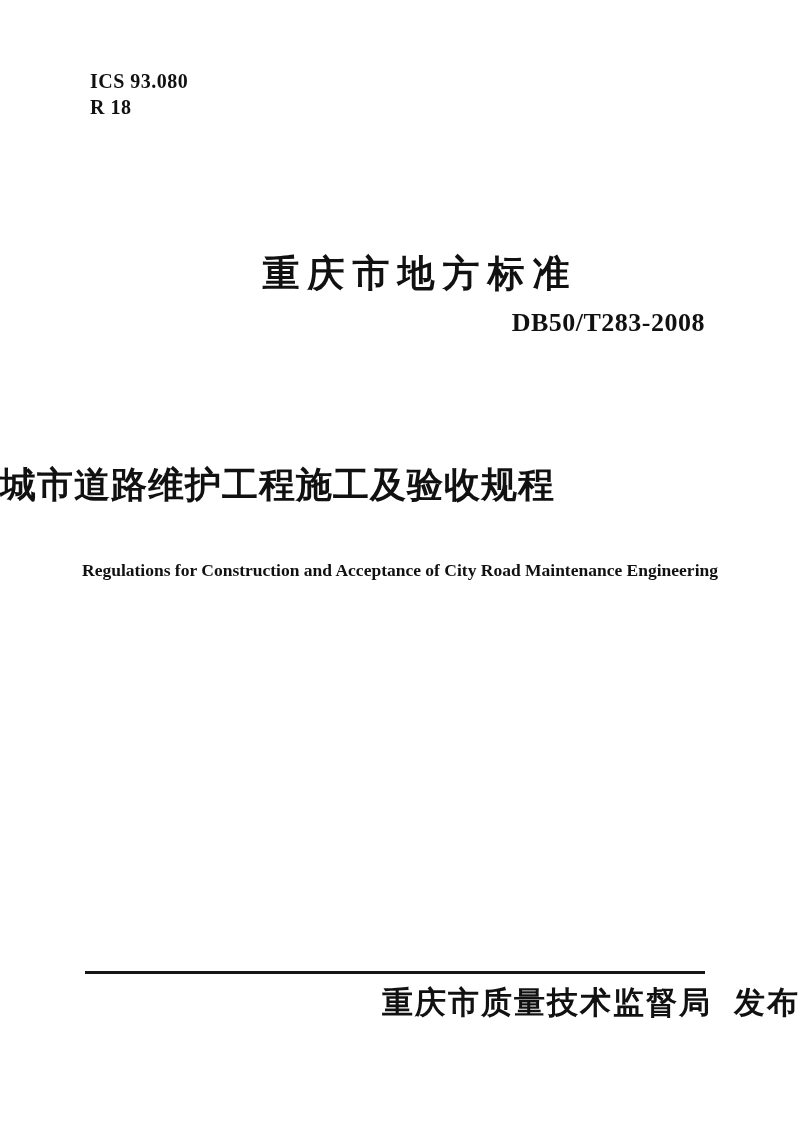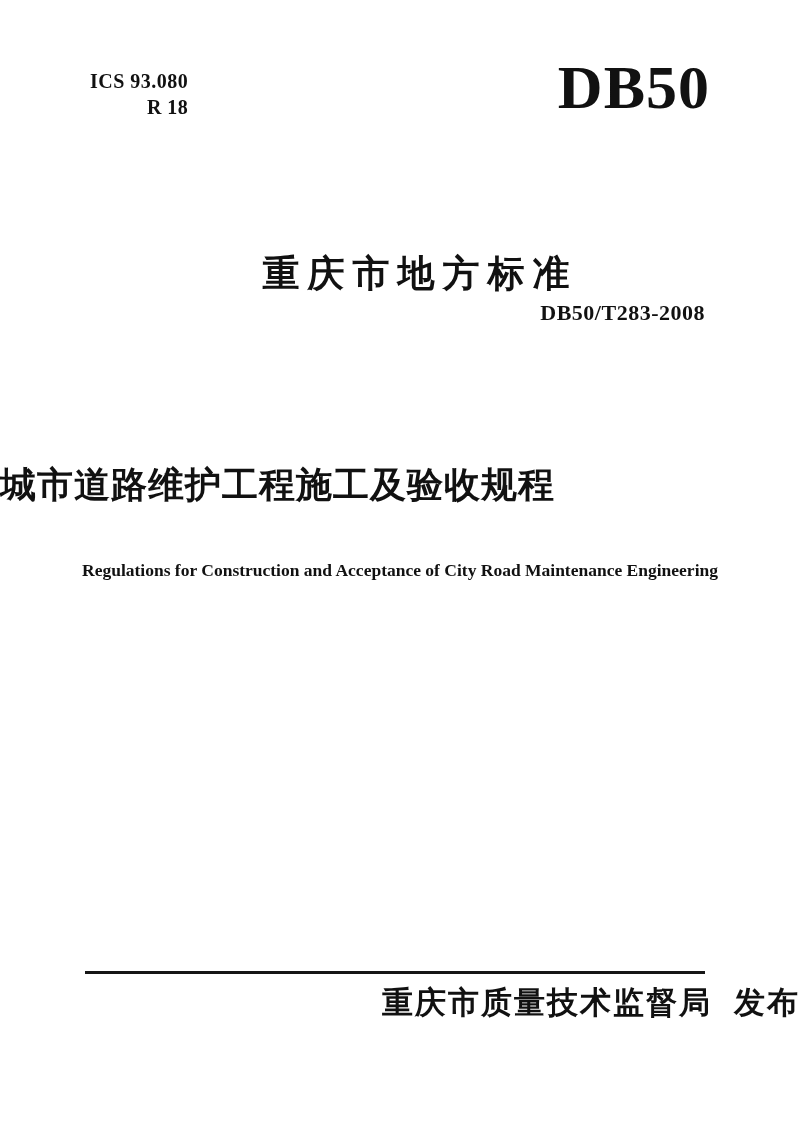--- a/index.html
+++ b/index.html
@@ -21,21 +21,20 @@
   .header-meta {
     position: absolute;
     left: 90px;
     top: 68px;
     font-family: "Liberation Serif", serif;
     font-weight: 600;
     font-size: 20px;
     line-height: 26px;
     letter-spacing: 0.5px;
     white-space: nowrap;
-    text-align: right;
   }
 
   
   .db-logo {
     position: absolute;
     top: 56px;
     right: 90px;
     font-family: "Liberation Serif", serif;
     font-weight: 700;
     font-size: 62px;
@@ -55,24 +54,24 @@
     font-size: 37px;
     line-height: 1.2;
     letter-spacing: 8px;
     white-space: nowrap;
   }
 
   
   .std-code {
     position: absolute;
     right: 95px;
-    top: 300px;
+    top: 307px;
     font-family: "Liberation Serif", serif;
     font-weight: 700;
-    font-size: 22px;
+    font-size: 26px;
     line-height: 1.2;
     letter-spacing: 0.5px;
     white-space: nowrap;
     margin-left: 8px;
   }
 
   
   .title-zh {
     position: absolute;
     left: 0;
@@ -156,21 +155,20 @@
 </head>
 <body>
 
 <div class="page">
 
   <div class="header-meta">
     <div>ICS 93.080</div>
     <div>R 18</div>
   </div>
 
-  <div class="db-logo">DB50</div>
 
   <div class="std-name">重庆市地方标准</div>
 
   <div class="std-code">DB50/T283-2008</div>
 
   <div class="title-zh">城市道路维护工程施工及验收规程</div>
 
   <div class="title-en">Regulations for Construction and Acceptance of City Road Maintenance Engineering</div>
 
 

